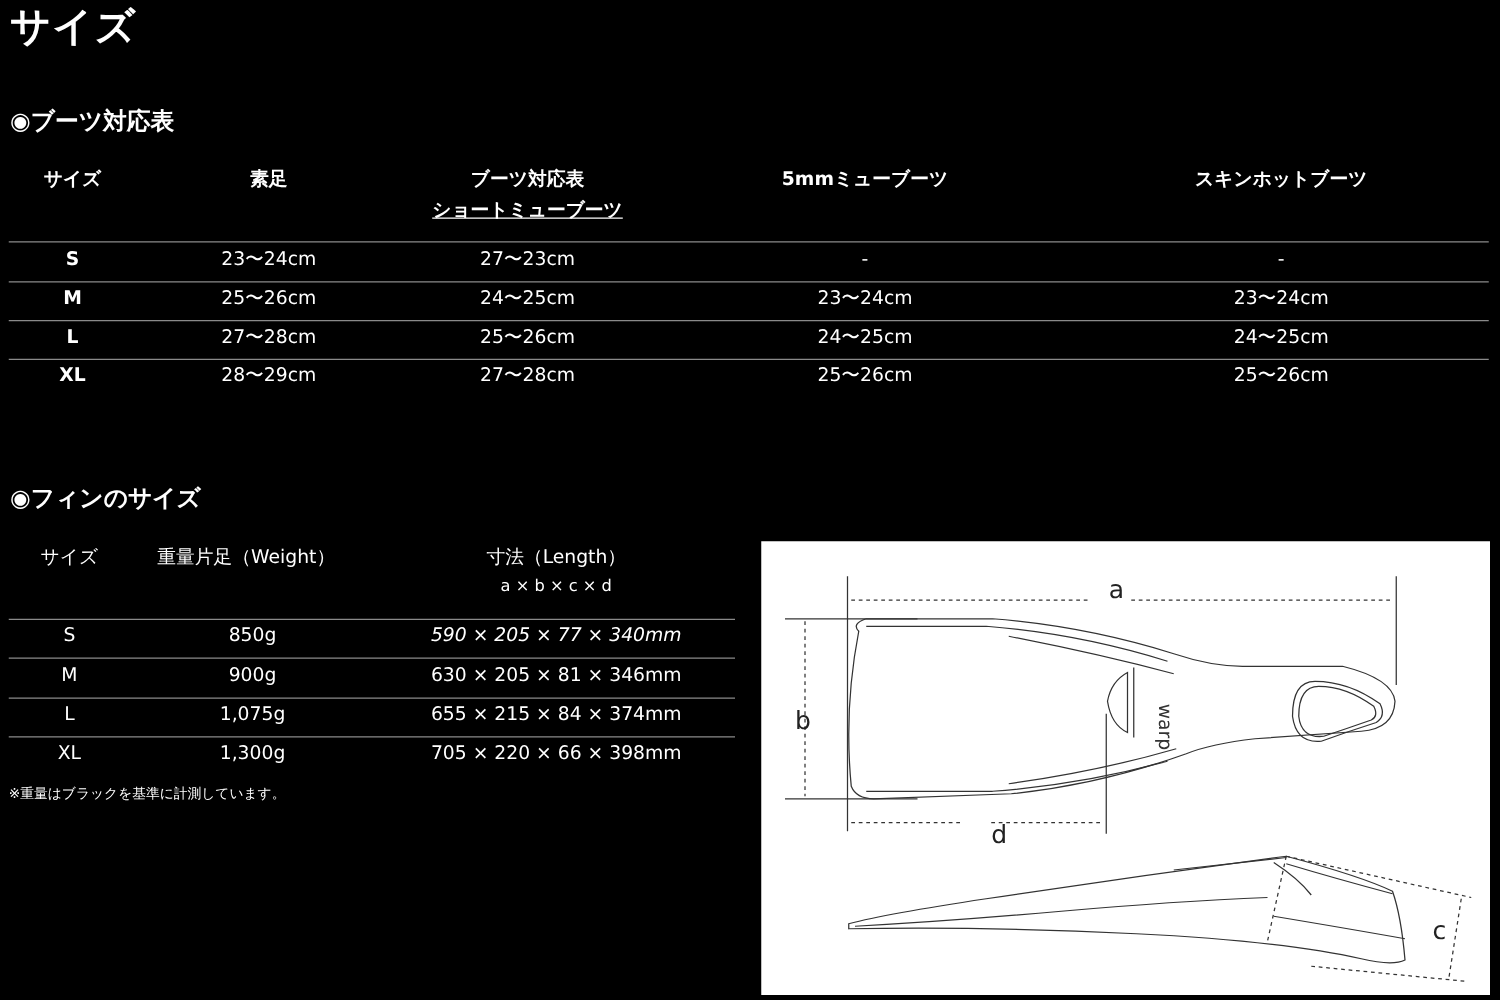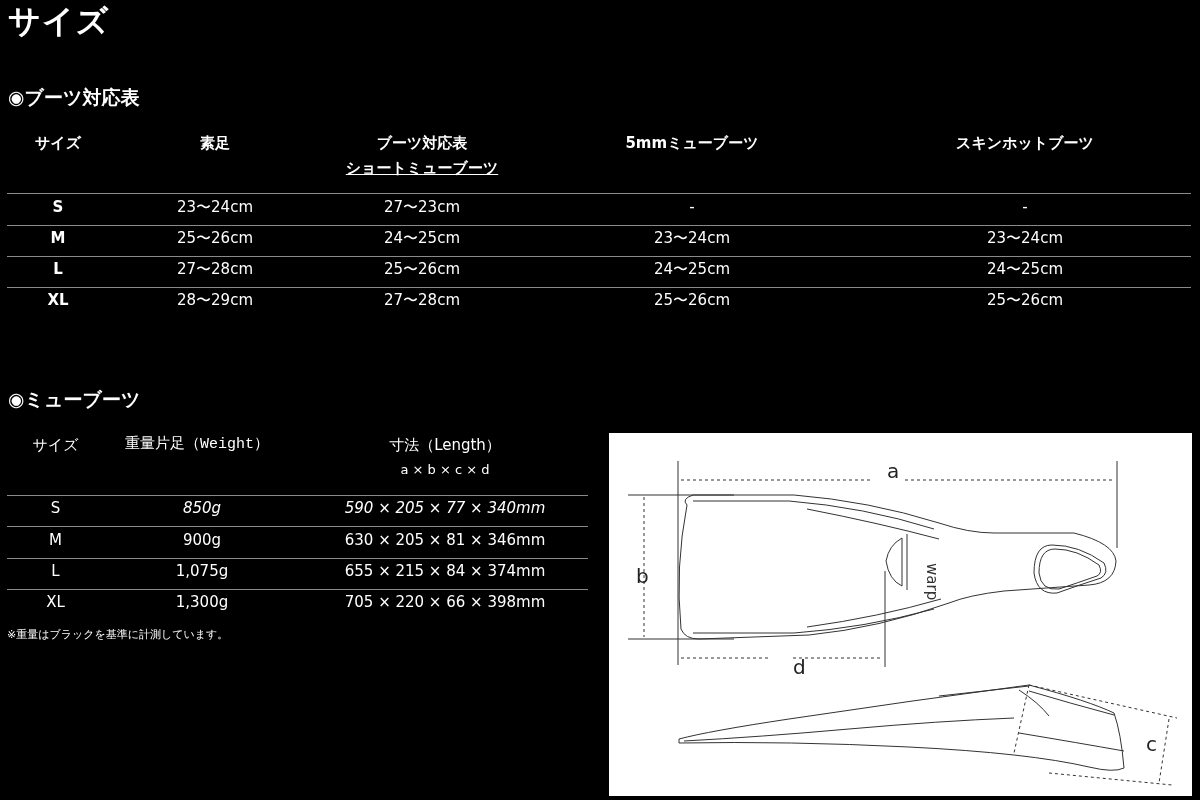--- a/index.html
+++ b/index.html
@@ -61,36 +61,36 @@
   </div>
   <div>
     <div class="abs td tdb" style="left:8px;top:290px;width:100px;">XL</div>
     <div class="abs td" style="left:140px;top:290px;width:150px;">28〜29cm</div>
     <div class="abs td" style="left:322px;top:290px;width:200px;">27〜28cm</div>
     <div class="abs td" style="left:592px;top:290px;width:200px;">25〜26cm</div>
     <div class="abs td" style="left:900px;top:290px;width:250px;">25〜26cm</div>
   </div>
 </div>
 
-<div class="abs sec-title" style="left:8px;top:386px;">◉ミューブーツ</div>
+<div class="abs sec-title" style="left:8px;top:386px;">◉フィンのサイズ</div>
 
 <div>
   <div class="abs fth" style="left:8px;top:432px;width:95px;">サイズ</div>
-  <div class="abs fth" style="left:112px;top:432px;width:170px;font-family:Liberation Mono, monospace;">重量片足（Weight）</div>
+  <div class="abs fth" style="left:112px;top:432px;width:170px;">重量片足（Weight）</div>
   <div class="abs fth" style="left:320px;top:432px;width:250px;">寸法（Length）</div>
   <div class="abs fth" style="left:320px;top:457px;width:250px;font-size:13px;">a × b × c × d</div>
 
   <div class="hline" style="left:7px;top:495px;width:581px;"></div>
   <div class="hline" style="left:7px;top:526px;width:581px;"></div>
   <div class="hline" style="left:7px;top:558px;width:581px;"></div>
   <div class="hline" style="left:7px;top:589px;width:581px;"></div>
 
   <div>
     <div class="abs td" style="left:8px;top:498px;width:95px;">S</div>
-    <div class="abs td" style="left:112px;top:498px;width:180px;font-style:italic;">850g</div>
+    <div class="abs td" style="left:112px;top:498px;width:180px;">850g</div>
     <div class="abs td" style="left:320px;top:498px;width:250px;font-style:italic;">590 × 205 × 77 × 340mm</div>
   </div>
   <div>
     <div class="abs td" style="left:8px;top:530px;width:95px;">M</div>
     <div class="abs td" style="left:112px;top:530px;width:180px;">900g</div>
     <div class="abs td" style="left:320px;top:530px;width:250px;">630 × 205 × 81 × 346mm</div>
   </div>
   <div>
     <div class="abs td" style="left:8px;top:561px;width:95px;">L</div>
     <div class="abs td" style="left:112px;top:561px;width:180px;">1,075g</div>

